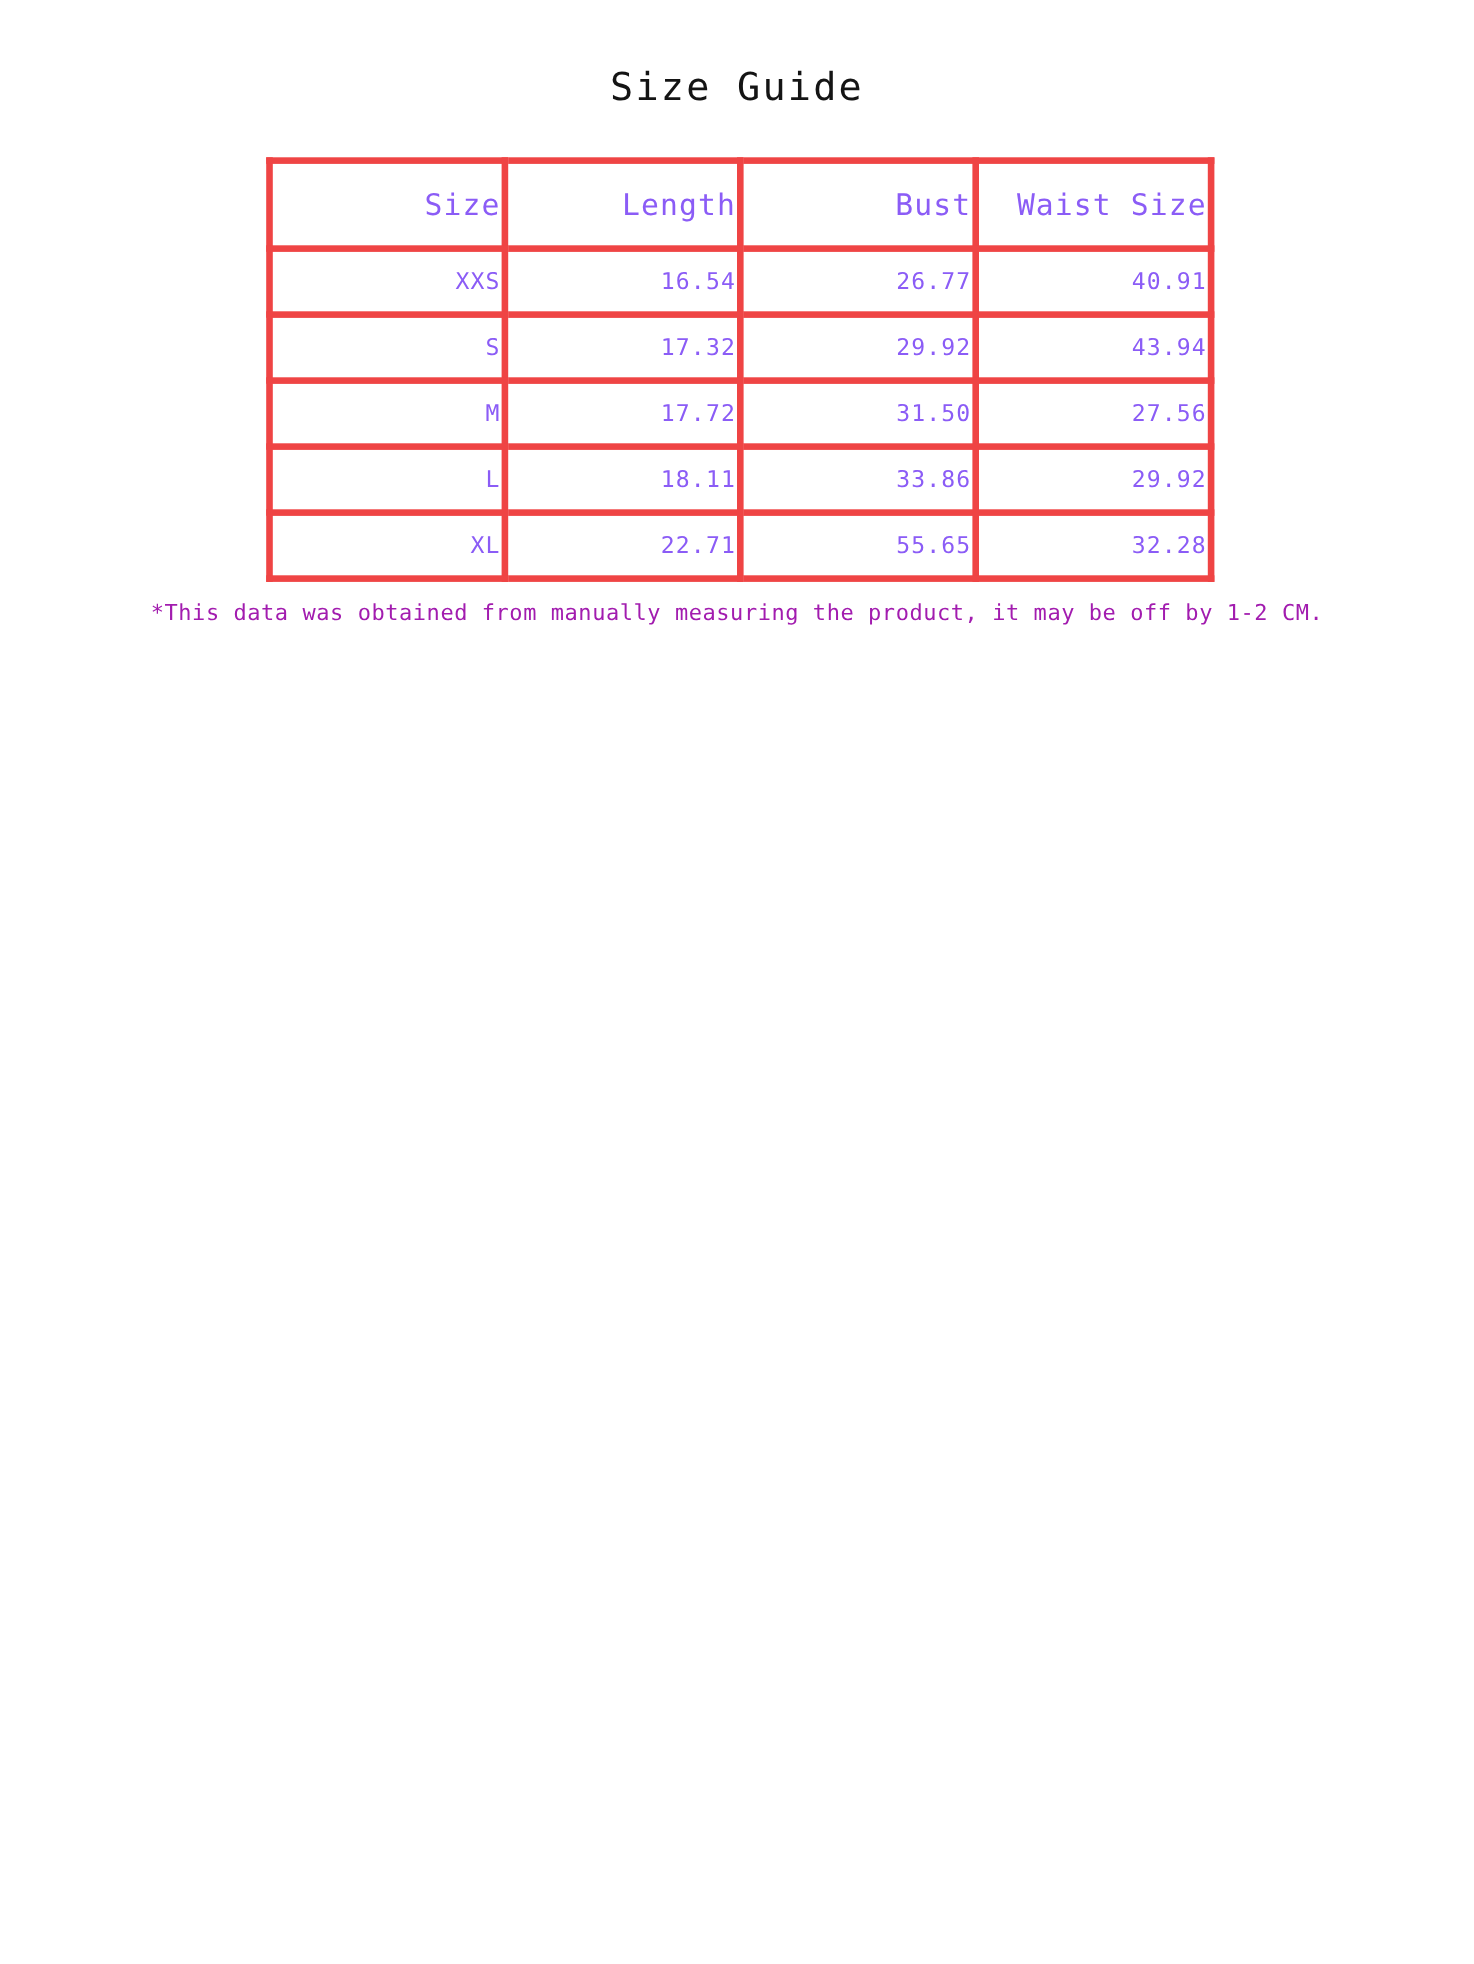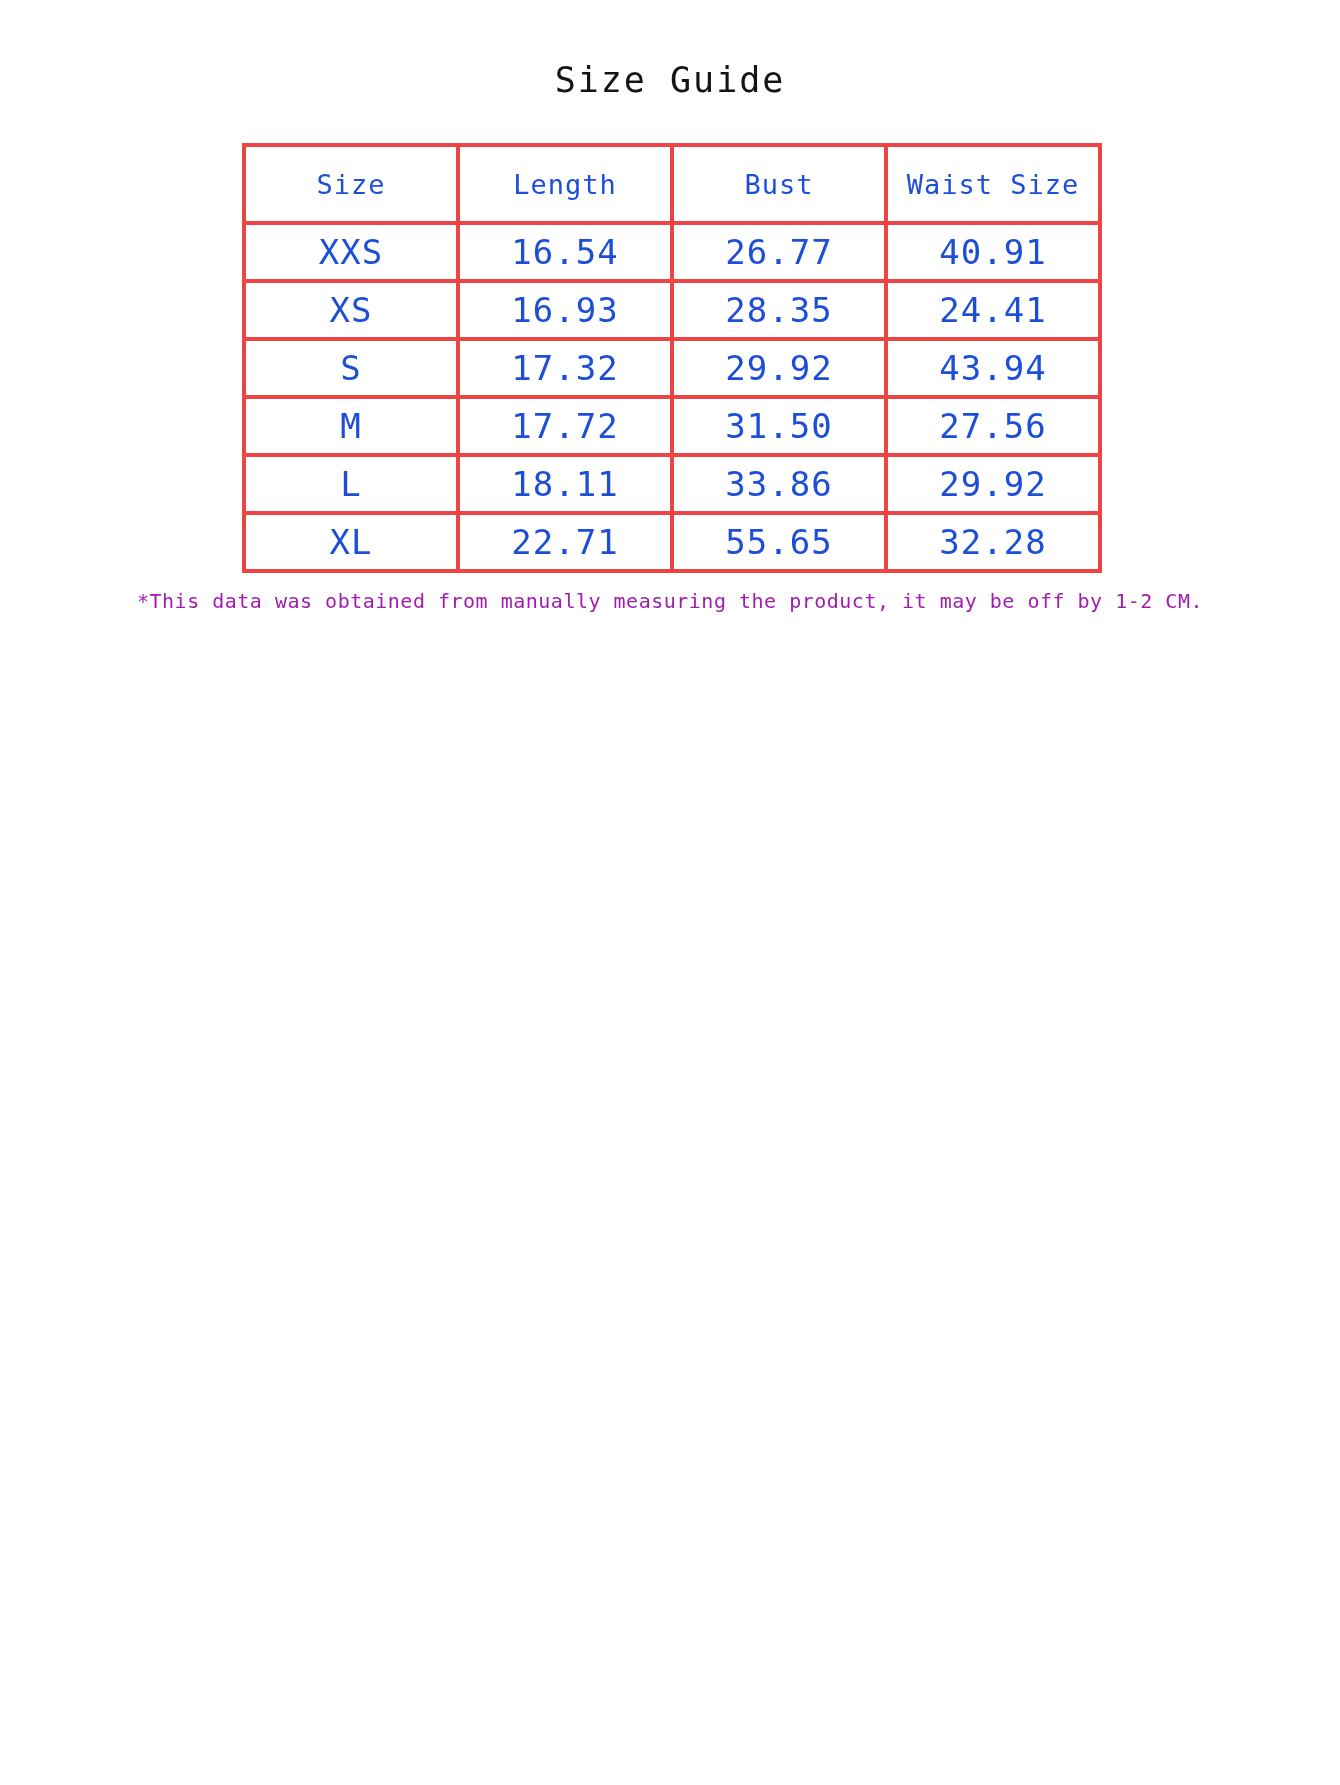--- a/index.html
+++ b/index.html
@@ -36,35 +36,35 @@
     width: 856px;
     padding-top: 43px;
   }
   table.size-table {
     width: 856px;
     border-collapse: collapse;
     table-layout: fixed;
   }
   table.size-table th,
   table.size-table td {
-    border: 4px solid #ef4444;
-    text-align: center;
+    border: 6px solid #ef4444;
+    text-align: right;
     vertical-align: middle;
     font-weight: 400;
     font-family: "DejaVu Sans Mono", "Liberation Mono", monospace;
-    color: #1d4ed8;
+    color: #8b5cf6;
     letter-spacing: 1px;
   }
   table.size-table th {
     height: 72px;
     font-size: 27px;
   }
   table.size-table td {
     height: 52px;
-    font-size: 34px;
+    font-size: 21px;
   }
   table.size-table col.c-size { width: 214px; }
   table.size-table col.c-len  { width: 214px; }
   table.size-table col.c-bust { width: 214px; }
   table.size-table col.c-waist{ width: 214px; }
 
   .footnote {
     width: 1140px;
     margin: 0 auto;
     padding-top: 16px;
@@ -100,26 +100,20 @@
         </tr>
       </thead>
       <tbody>
         <tr>
           <td>XXS</td>
           <td>16.54</td>
           <td>26.77</td>
           <td>40.91</td>
         </tr>
         <tr>
-          <td>XS</td>
-          <td>16.93</td>
-          <td>28.35</td>
-          <td>24.41</td>
-        </tr>
-        <tr>
           <td>S</td>
           <td>17.32</td>
           <td>29.92</td>
           <td>43.94</td>
         </tr>
         <tr>
           <td>M</td>
           <td>17.72</td>
           <td>31.50</td>
           <td>27.56</td>

